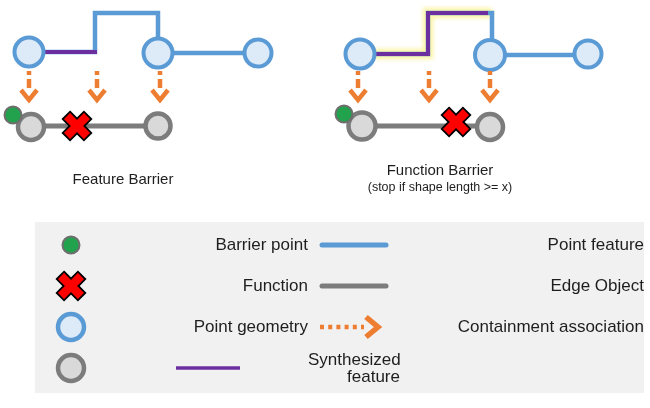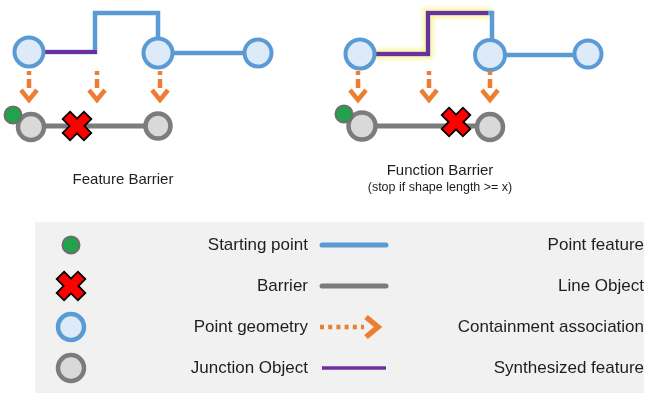--- a/index.html
+++ b/index.html
@@ -89,61 +89,60 @@
     </g>
   </svg>
 
   <div class="legend">
 
     <div class="icon-cell">
       <svg width="36" height="36">
           <circle class="green-dot" cx="18" cy="18" r="8.5"></circle>
         </svg>
     </div>
-    <div class="label">Starting point</div>
+    <div class="label">Barrier point</div>
     <div class="icon-cell">
       <svg width="72" height="32">
           <path d="M 4,16 H 68" stroke-linecap="round" class="line-blue" style="stroke-width:5"></path>
         </svg>
     </div>
     <div class="label">Point feature</div>
 
     <div class="icon-cell">
       <svg width="36" height="36" viewBox="0 0 36 36">
         <path class="xmark" transform="translate(18,18) rotate(45)" d="M -15,-5.2 L -5.2,-5.2 L -5.2,-15 L 5.2,-15 L 5.2,-5.2 L 15,-5.2 L 15,5.2 L 5.2,5.2 L 5.2,15 L -5.2,15 L -5.2,5.2 L -15,5.2 Z"></path>
       </svg>
     </div>
-    <div class="label">Barrier</div>
+    <div class="label">Function</div>
     <div class="icon-cell">
       <svg width="72" height="32">
           <path d="M 4,16 H 68" stroke-linecap="round" class="line-gray" style="stroke-width:5"></path>
         </svg>
     </div>
-    <div class="label">Line Object</div>
+    <div class="label">Edge Object</div>
 
     <div class="icon-cell">
       <svg width="36" height="36">
           <circle class="pt-circle" cx="18" cy="18" r="13" style="stroke-width:4.5"></circle>
         </svg>
     </div>
     <div class="label">Point geometry</div>
     <div class="icon-cell">
       <svg width="72" height="32">
         <path class="arrow" d="M 2,16 H 46" stroke-dasharray="4 4.2"></path>
         <path class="arrow" d="M 48,6 L 60,16 L 48,26" style="stroke-width:5.5"></path>
       </svg>
     </div>
     <div class="label">Containment association</div>
 
     <div class="icon-cell">
       <svg width="36" height="36">
           <circle class="jn-circle" cx="18" cy="18" r="13" style="stroke-width:4.5"></circle>
         </svg>
     </div>
-    <div class="label">Junction Object</div>
     <div class="icon-cell">
       <svg width="72" height="32">
         <defs>
             <filter id="blurL" x="-30%" y="-200%" width="160%" height="500%">
               <feGaussianBlur stdDeviation="2"></feGaussianBlur>
             </filter>
           </defs>
         <path class="glow-path" d="M 4,16 H 68" filter="url(#blurL)" style="stroke-width:9"></path>
         <path class="synth-path" d="M 4,16 H 68" style="stroke-width:3.5"></path>
       </svg>

